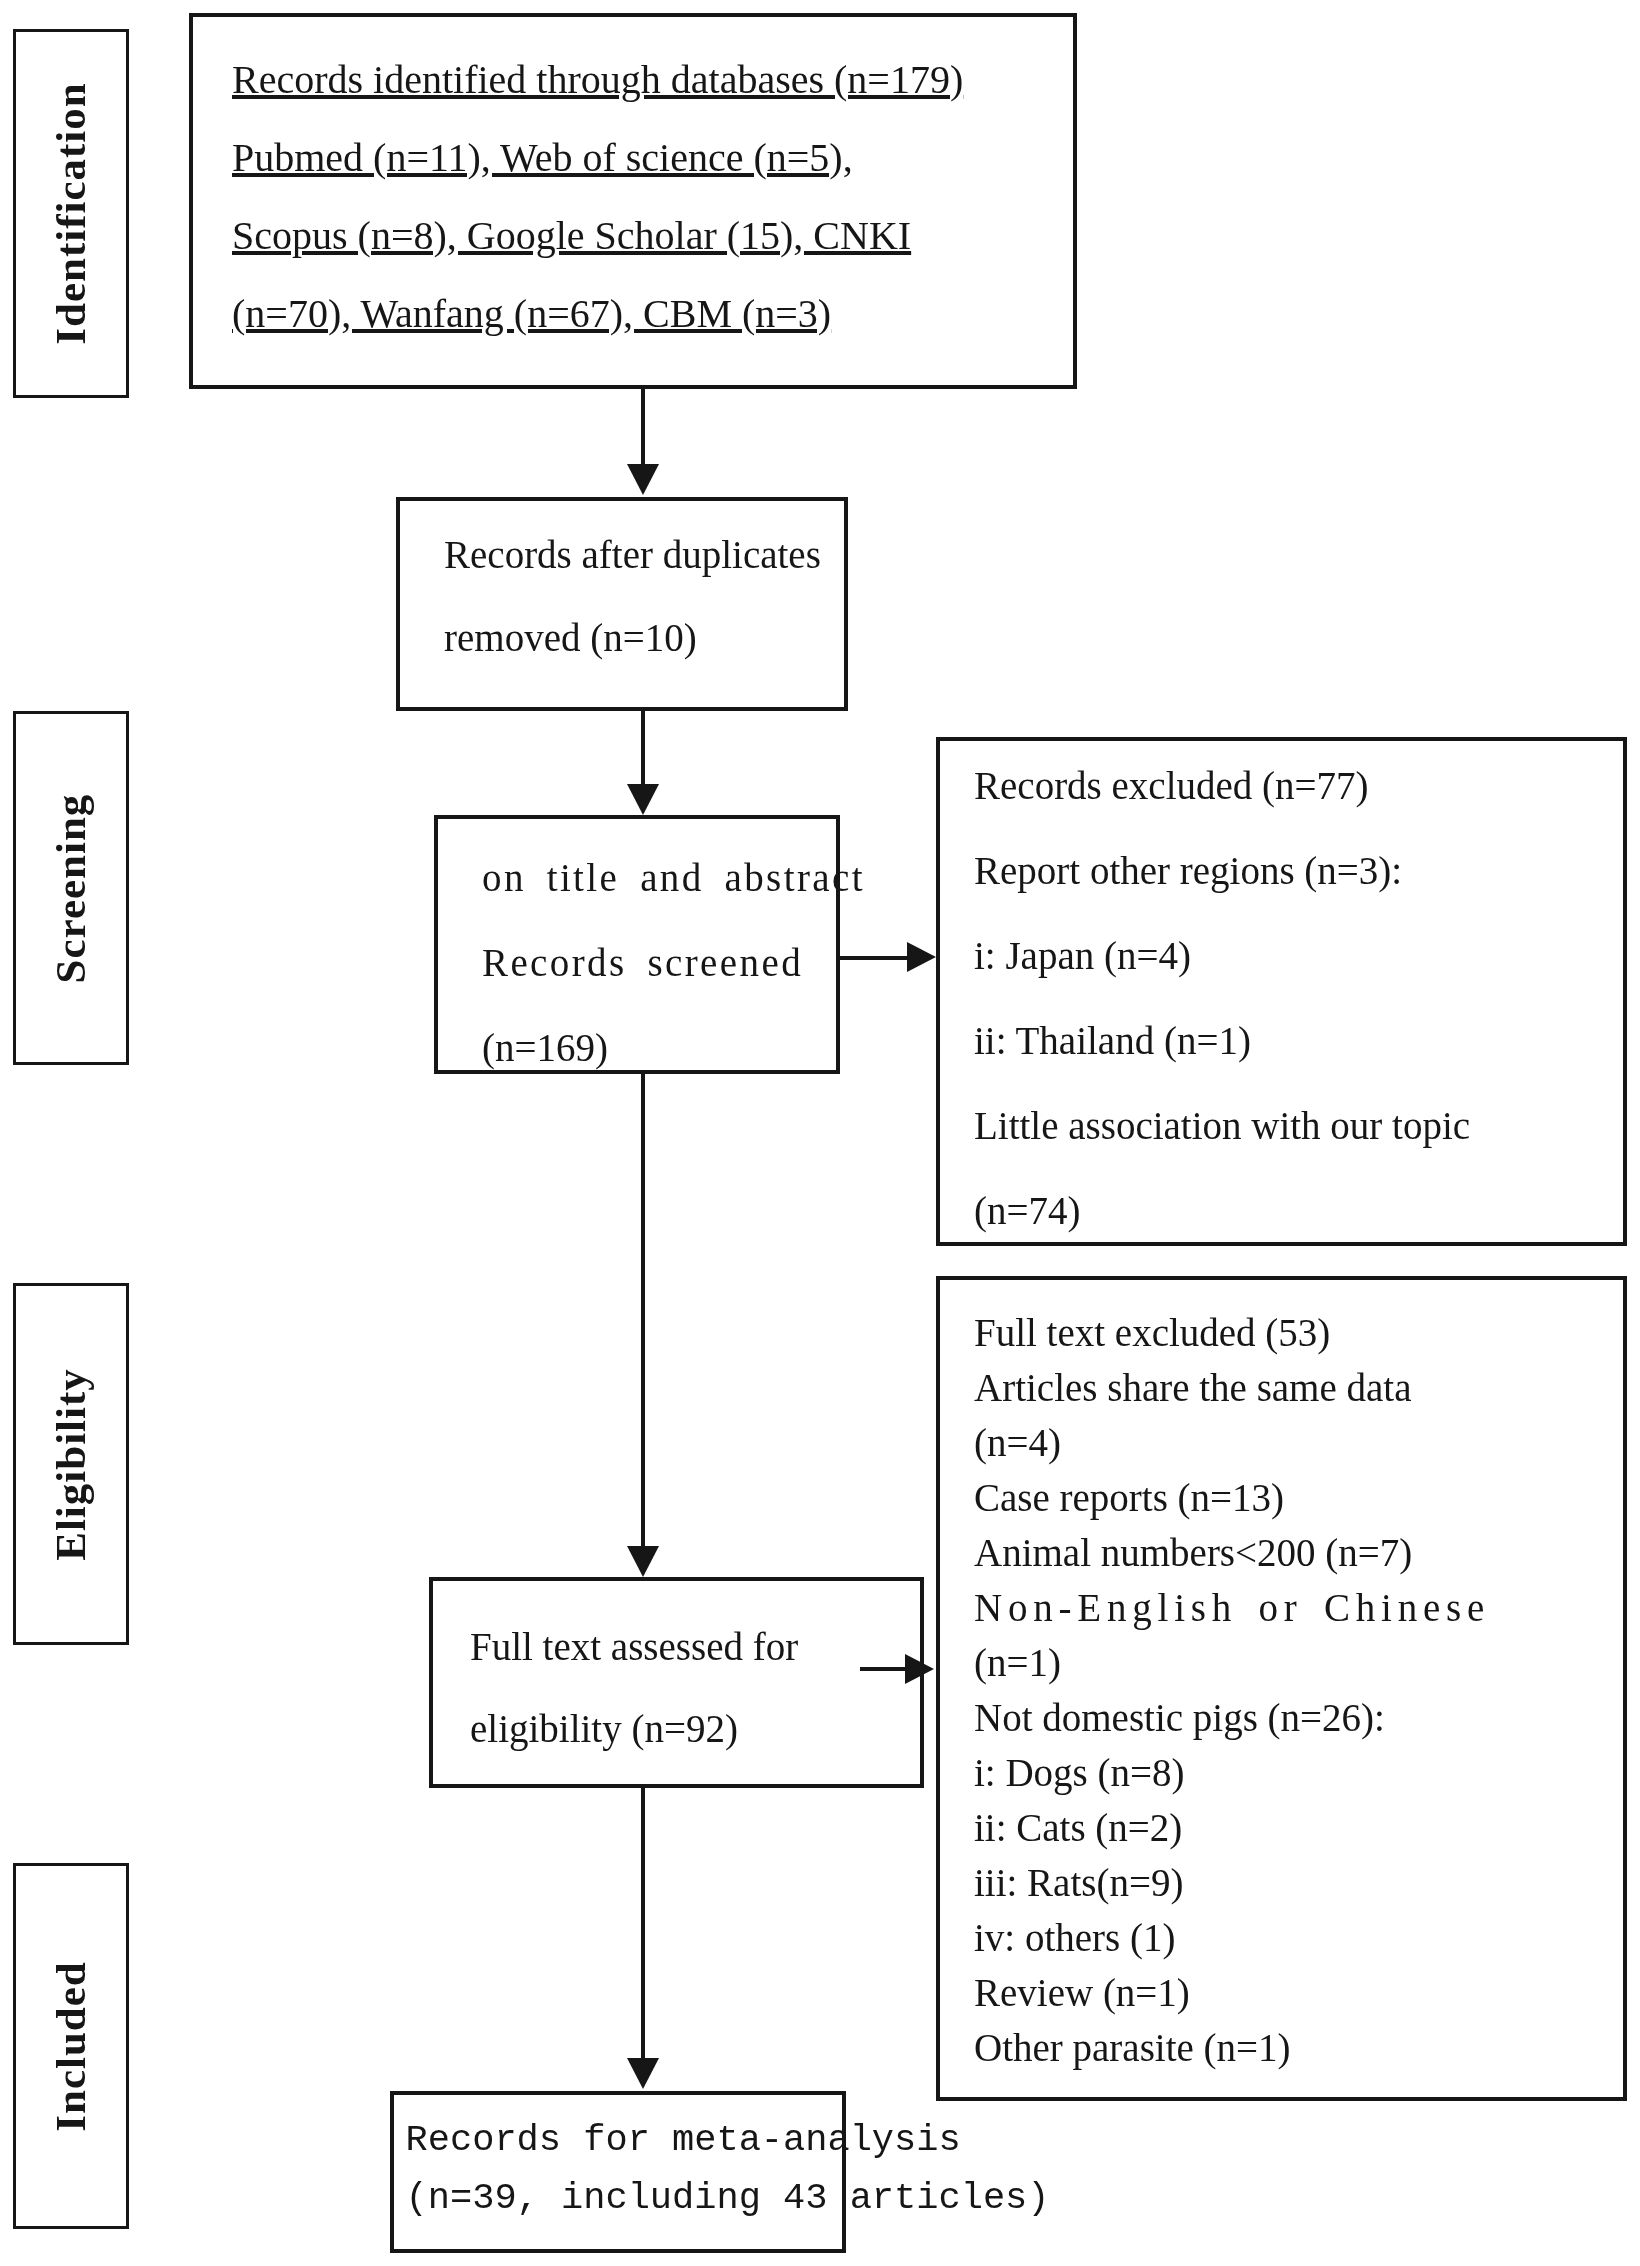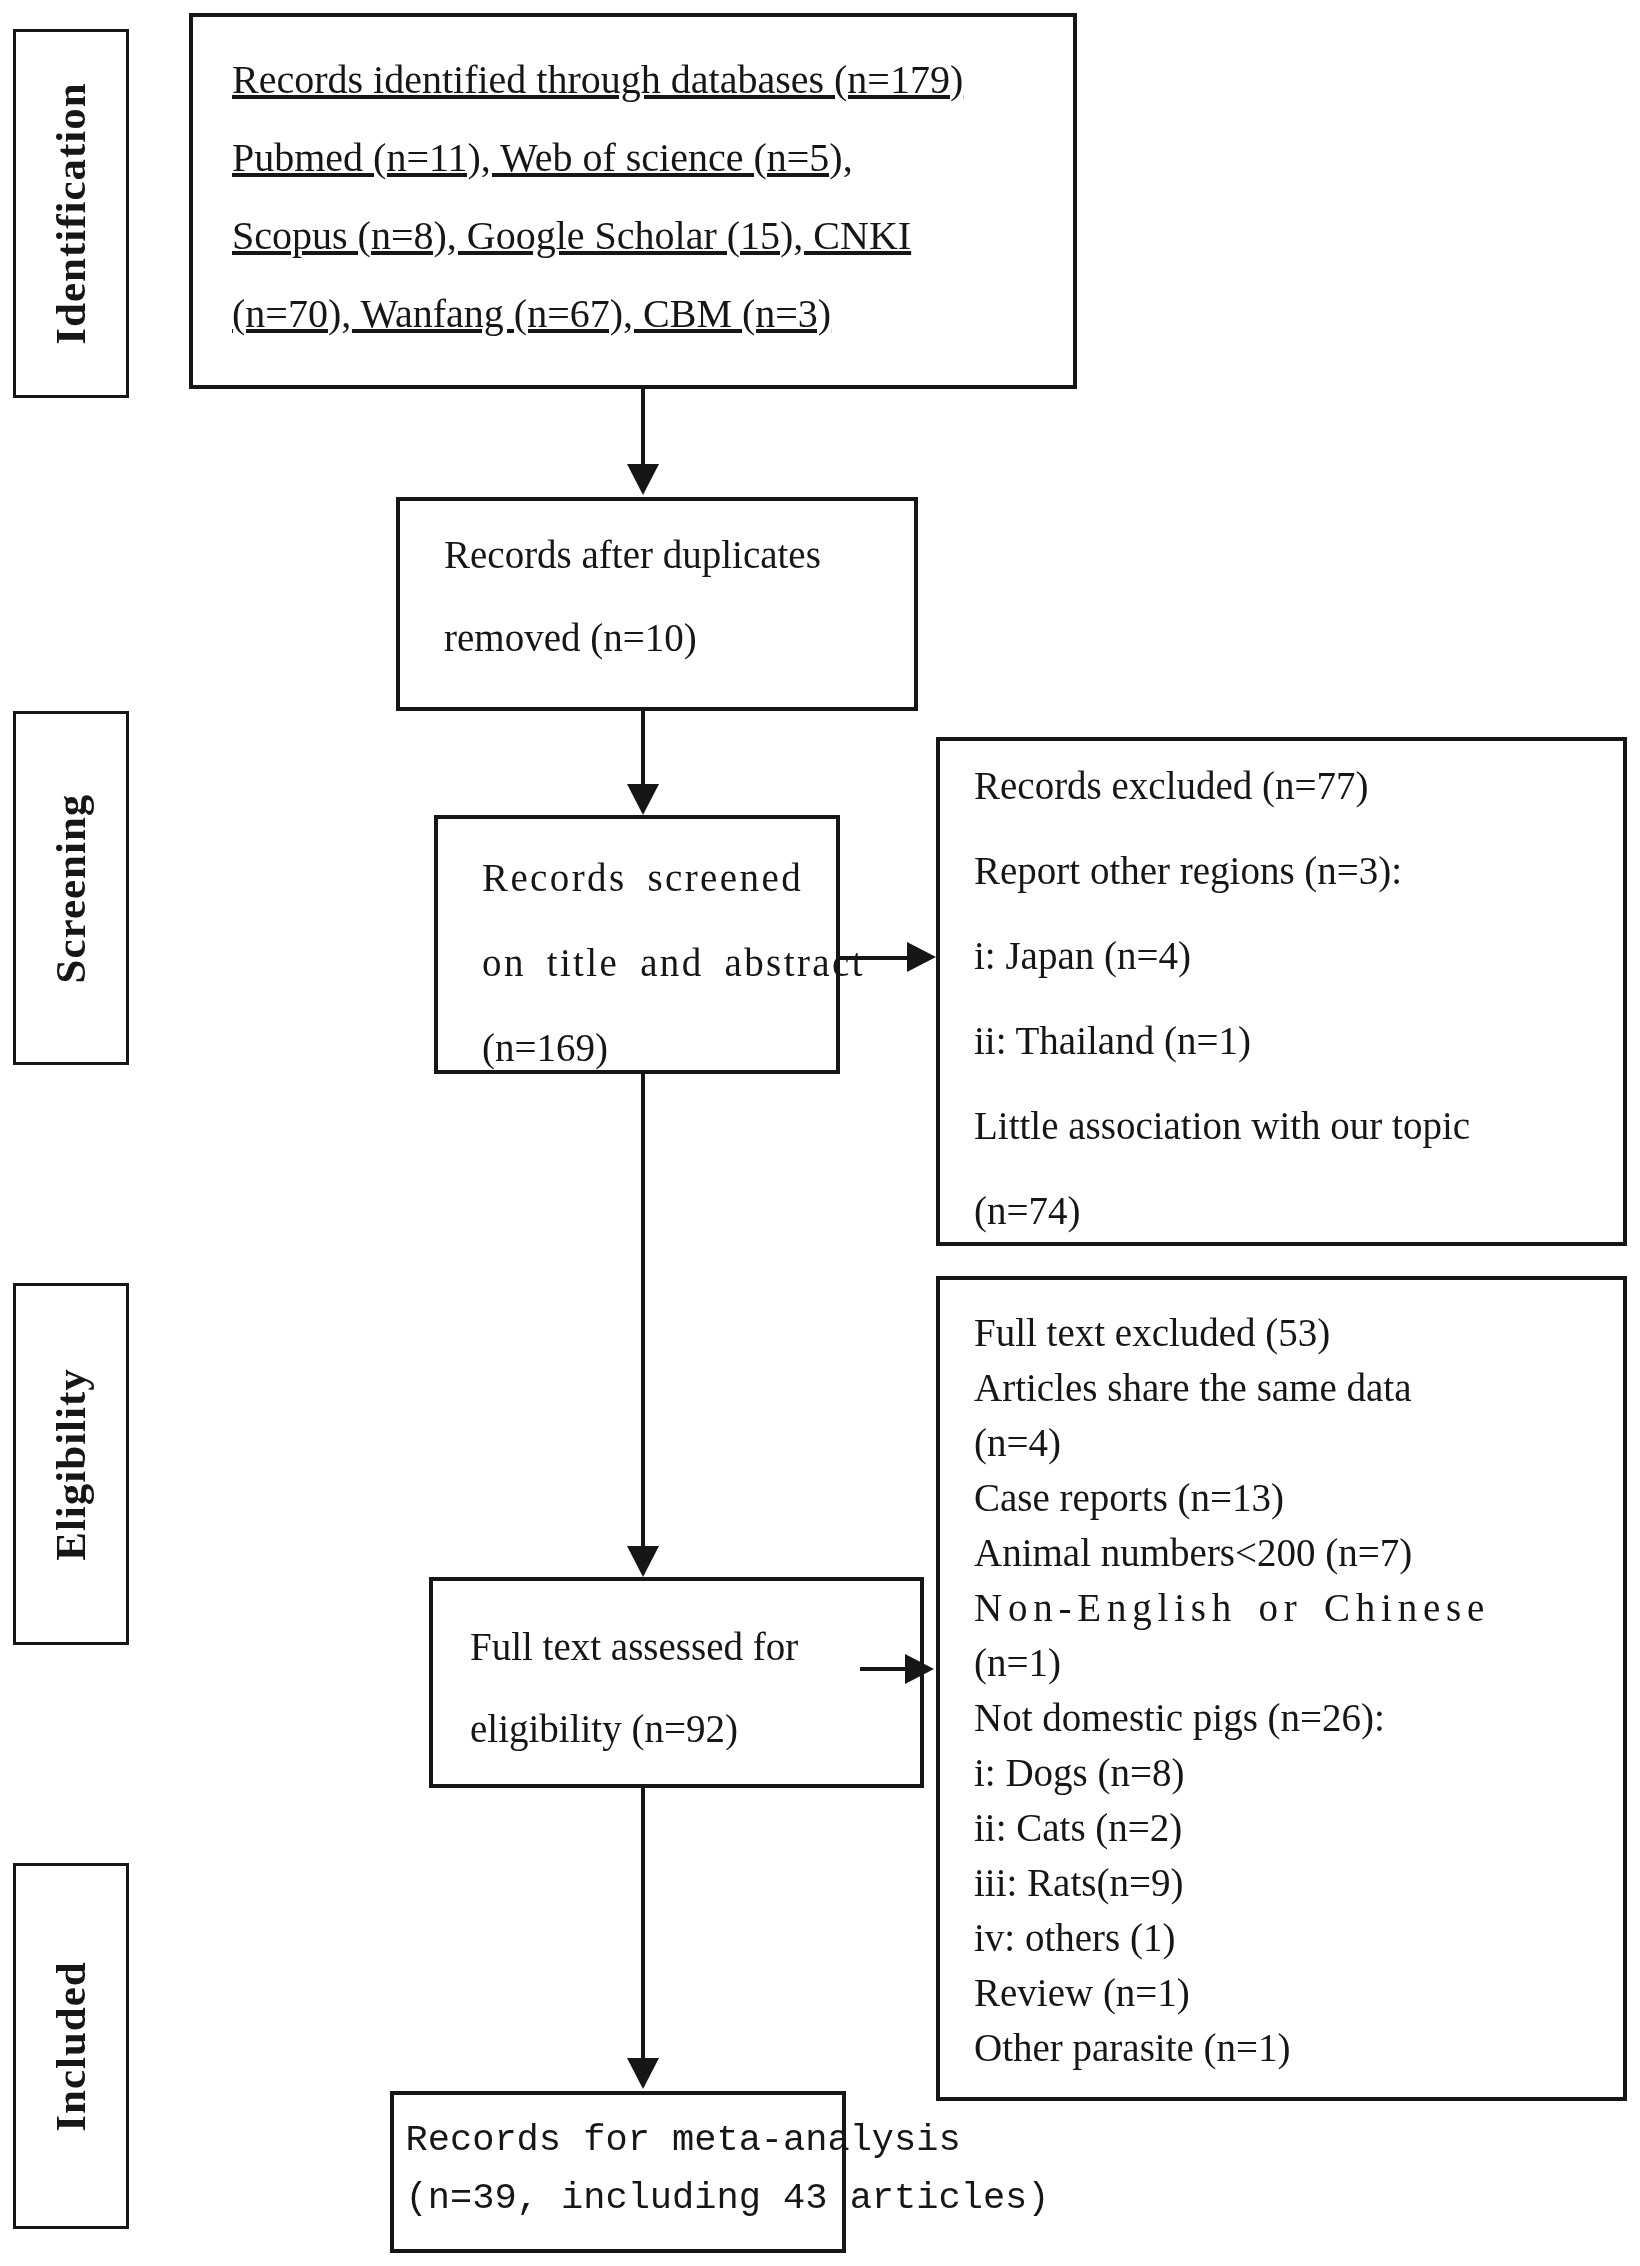--- a/index.html
+++ b/index.html
@@ -24,21 +24,21 @@
     white-space:nowrap;flex-shrink:0;
   }
   
   .box{
     position:absolute;border:4.9px solid #161616;background:#ffffff;
     box-sizing:border-box;
   }
   .line{white-space:nowrap;font-size:39px;}
   #box-identified{left:189px;top:12.6px;width:888px;height:376px;padding:24px 14.6px 0 39px;text-decoration:underline;}
   #box-identified .line{line-height:78px;font-size:40px;}
-  #box-duplicates{left:396px;top:497px;width:522px;height:214px;padding:11.6px 9.7px 0 44px;}
+  #box-duplicates{left:396px;top:497px;width:452px;height:214px;padding:11.6px 9.7px 0 44px;}
   #box-duplicates .line{line-height:83px;}
   #box-screened{left:434px;top:815px;width:406px;height:259px;padding:15.5px 9.7px 0 44px;}
   #box-screened .line{line-height:85px;}
   #box-screened .just{letter-spacing:2.4px;word-spacing:8.7px;}
   #box-fulltext{left:429px;top:1577px;width:495px;height:211px;padding:25px 9.7px 0 37px;}
   #box-fulltext .line{line-height:82px;}
   #box-included{left:390px;top:2091px;width:456px;height:162px;padding:15.5px 5.8px 0 11.6px;}
   #box-included .line{line-height:58px;font-size:37px;font-family:Liberation Mono, monospace;}
   #box-excluded1{left:936px;top:737px;width:691px;height:509px;padding:1.9px 9.7px 0 34px;}
   #box-excluded1 .line{line-height:85px;}
@@ -89,22 +89,22 @@
 
   <div class="box" id="box-duplicates">
     <div class="line">Records after duplicates</div>
     <div class="line">removed (n=10)</div>
   </div>
 
   <div class="vline" style="left:641px;top:711px;height:75px;"></div>
   <div class="head-down" style="left:627px;top:784px;"></div>
 
   <div class="box" id="box-screened">
+    <div class="line just">on title and abstract</div>
     <div class="line just">Records screened</div>
-    <div class="line just">on title and abstract</div>
     <div class="line">(n=169)</div>
   </div>
 
   <div class="hline" style="left:839px;top:956px;width:73px;"></div>
   <div class="head-right" style="left:907px;top:942px;"></div>
 
   <div class="box" id="box-excluded1">
     <div class="line">Records excluded (n=77)</div>
     <div class="line">Report other regions (n=3):</div>
     <div class="line">i: Japan (n=4)</div>

